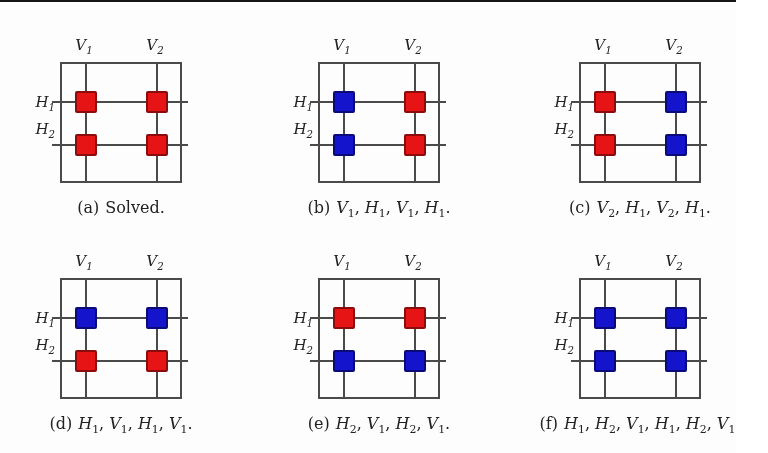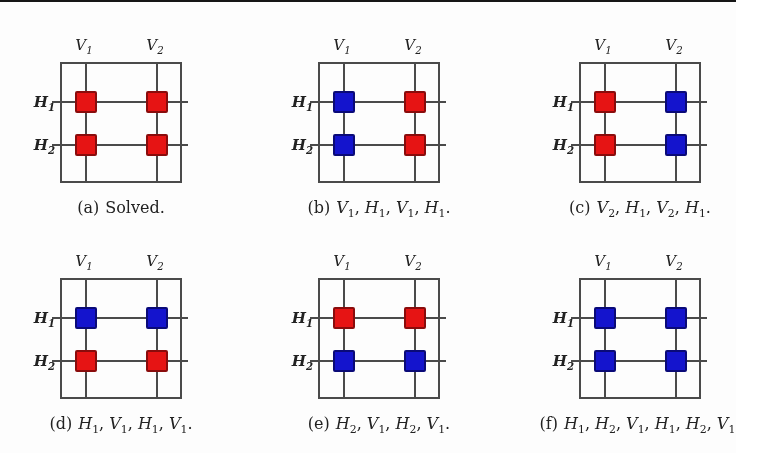--- a/index.html
+++ b/index.html
@@ -34,24 +34,24 @@
     white-space:nowrap;line-height:1;
   }
   .vlabel.v1{left:58px;}
   .vlabel.v2{left:129px;text-align:center;}
 
   .mid{position:relative;height:125px;}
   .gutter{position:absolute;left:0;top:0;width:34px;height:125px;}
   .hlabel{
     position:absolute;right:5px;transform:translateY(-55%);
     font-size:15px;font-style:italic;color:var(--text,#222);
-    white-space:nowrap;line-height:1;font-weight:bold;
+    white-space:nowrap;line-height:1;
   }
   .hlabel.h1{top:41px;}
-  .hlabel.h2{top:84px;}
+  .hlabel.h2{top:68px;}
 
   .box{
     position:absolute;left:34px;top:0;
     width:122px;height:121px;box-sizing:border-box;
     border:2px solid var(--line,#4a4a4a);
     background:transparent;
   }
   .gline{position:absolute;background:var(--line,#4a4a4a);z-index:1;}
   .gline.v{width:2px;top:0;bottom:0;}
   .gline.v1{left:23px;}

